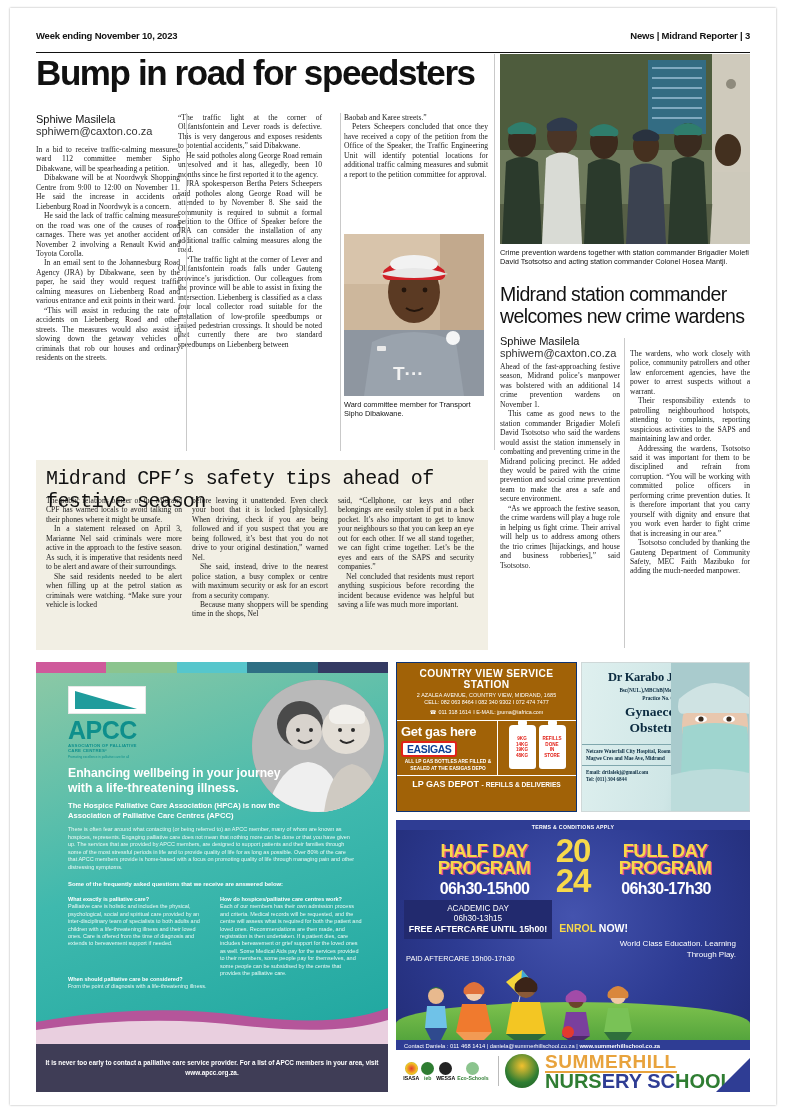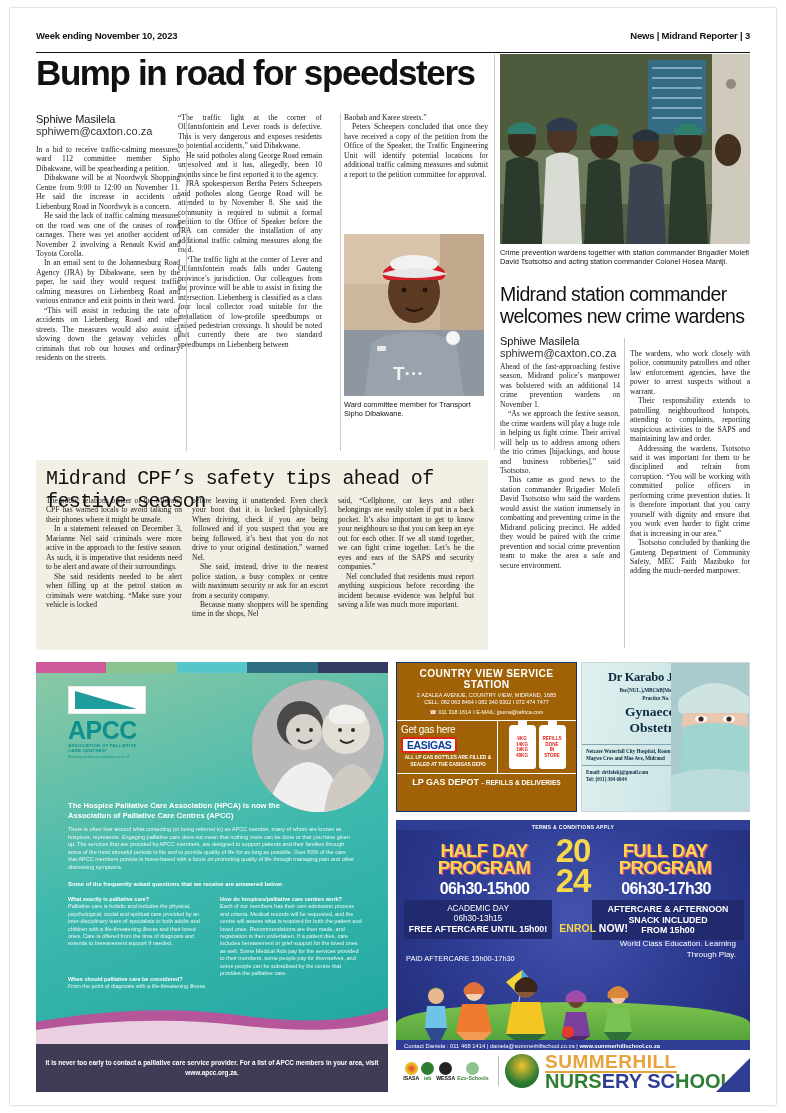--- a/index.html
+++ b/index.html
@@ -115,21 +115,21 @@
         font-family:"Liberation Sans",sans-serif;color:#fff;overflow:hidden;border:1px solid #0d3373;box-sizing:border-box;}
   .cvsa .t1{text-align:center;font-weight:bold;font-size:10.2px;letter-spacing:.4px;margin-top:5px;}
   .cvsa .t2{text-align:center;font-size:5.4px;line-height:7.2px;letter-spacing:.1px;margin-top:2px;}
   .cvsa .t3{text-align:center;font-size:5.4px;line-height:7.2px;}
   .cvsa .t4{text-align:center;font-size:7.6px;font-weight:bold;margin-top:1px;}
   .cvsa .t4 span{font-size:5.4px;font-weight:normal;}
   .cvsa .mid{display:flex;margin-top:4px;border-top:1px solid #ffffff;}
   .cvsa .midL{width:100px;padding:3px 2px 3px 4px;box-sizing:border-box;}
   .cvsa .midR{flex:1;border-left:1px solid #fff;padding:4px 2px;box-sizing:border-box;
               display:flex;gap:3px;justify-content:center;}
-  .cvsa .getgas{font-size:10px;font-weight:normal;letter-spacing:-.3px;}
+  .cvsa .getgas{font-size:13px;font-weight:bold;letter-spacing:-.3px;}
   .easigas{display:inline-block;background:#fff;border:2px solid #e2231a;border-radius:3px;
            color:#0b3e96;font-weight:bold;font-size:10.5px;padding:0 4px;margin:2px 0;letter-spacing:-.4px;}
   .cvsa .smallnote{font-size:4.8px;line-height:6.2px;font-weight:bold;text-align:center;}
   .bottle{width:27px;height:44px;background:#fff;border-radius:4px 4px 3px 3px;position:relative;
           display:flex;flex-direction:column;align-items:center;justify-content:center;}
   .bottle:before{content:"";position:absolute;top:-5px;left:9px;width:9px;height:6px;
                  background:#fff;border-radius:2px;}
   .bottle span{display:block;color:#e2231a;font-weight:bold;font-size:4.6px;line-height:5.6px;}
   .cvsa .foot{border-top:1px solid #fff;text-align:center;padding:3px 0;font-weight:bold;font-size:9px;}
   .cvsa .foot i{font-style:normal;font-size:6.6px;font-weight:bold;}
@@ -315,35 +315,35 @@
   </div>
   <div class="cap cap-war">Crime prevention wardens together with station commander Brigadier Molefi David Tsotsotso and acting station commander Colonel Hosea Mantji.</div>
 
   <div class="headline2">Midrand station commander welcomes new crime wardens</div>
   <div class="byline2 byline">
     <div class="nm">Sphiwe Masilela</div>
     <div class="em">sphiwem@caxton.co.za</div>
   </div>
   <div class="s2c1 col">
         <p class="noind">Ahead of the fast-approaching festive season, Midrand police’s manpower was bolstered with an additional 14 crime prevention wardens on November 1.</p>
+        <p>This came as good news to the station commander Brigadier Molefi David Tsotsotso who said the wardens would assist the station immensely in combatting and preventing crime in the Midrand policing precinct. He added they would be paired with the crime prevention and social crime prevention team to make the area a safe and secure environment.</p>
         <p>“As we approach the festive season, the crime wardens will play a huge role in helping us fight crime. Their arrival will help us to address among others the trio crimes [hijackings, and house and business robberies],” said Tsotsotso.</p>
-        <p>This came as good news to the station commander Brigadier Molefi David Tsotsotso who said the wardens would assist the station immensely in combatting and preventing crime in the Midrand policing precinct. He added they would be paired with the crime prevention and social crime prevention team to make the area a safe and secure environment.</p>
       </div>
   <div class="s2c2 col">
         <p class="noind">The wardens, who work closely with police, community patrollers and other law enforcement agencies, have the power to arrest suspects without a warrant.</p>
         <p>Their responsibility extends to patrolling neighbourhood hotspots, attending to complaints, reporting suspicious activities to the SAPS and maintaining law and order.</p>
         <p>Addressing the wardens, Tsotsotso said it was important for them to be disciplined and refrain from corruption. “You will be working with committed police officers in performing crime prevention duties. It is therefore important that you carry yourself with dignity and ensure that you work even harder to fight crime that is increasing in our area.”</p>
         <p>Tsotsotso concluded by thanking the Gauteng Department of Community Safety, MEC Faith Mazibuko for adding the much-needed manpower.</p>
       </div>
 
   <div class="cpfbox"></div>
   <div class="cpfhead">Midrand CPF’s safety tips ahead of festive season</div>
   <div class="cpfc1 col">
         <p class="noind">The public relations officer of the Midrand CPF has warned locals to avoid talking on their phones where it might be unsafe.</p>
-        <p>In a statement released on December 3, Marianne Nel said criminals were more active in the approach to the festive season. As such, it is imperative that residents need to be alert and aware of their surroundings.</p>
+        <p>In a statement released on April 3, Marianne Nel said criminals were more active in the approach to the festive season. As such, it is imperative that residents need to be alert and aware of their surroundings.</p>
         <p>She said residents needed to be alert when filling up at the petrol station as criminals were watching. “Make sure your vehicle is locked</p>
       </div>
   <div class="cpfc2 col">
         <p class="noind">before leaving it unattended. Even check your boot that it is locked [physically]. When driving, check if you are being followed and if you suspect that you are being followed, it’s best that you do not drive to your original destination,” warned Nel.</p>
         <p>She said, instead, drive to the nearest police station, a busy complex or centre with maximum security or ask for an escort from a security company.</p>
         <p>Because many shoppers will be spending time in the shops, Nel</p>
       </div>
   <div class="cpfc3 col">
         <p class="noind">said, “Cellphone, car keys and other belongings are easily stolen if put in a back pocket. It’s also important to get to know your neighbours so that you can keep an eye out for each other. If we all stand together, we can fight crime together. Let’s be the eyes and ears of the SAPS and security companies.”</p>
         <p>Nel concluded that residents must report anything suspicious before recording the incident because evidence was helpful but saving a life was much more important.</p>
@@ -375,20 +375,21 @@
           <path d="M46 60 Q52 66 60 60" stroke="#2b2b2b" stroke-width="1.8" fill="none"></path>
           <path d="M88 60 Q94 66 102 60" stroke="#2b2b2b" stroke-width="1.8" fill="none"></path>
         </svg>
       </div>
       <div class="apcc-logo">
         <div class="tri"></div>
         <div class="nm">APCC</div>
         <div class="sub">ASSOCIATION OF PALLIATIVE CARE CENTRES°</div>
         <div class="tag">Promoting excellence in palliative care for all</div>
       </div>
+      <div class="apcc-h">Enhancing wellbeing in your journey with a life-threatening illness.</div>
       <div class="apcc-sub">The Hospice Palliative Care Association (HPCA) is now the Association of Palliative Care Centres (APCC)</div>
       <div class="apcc-body">There is often fear around what contacting (or being referred to) an APCC member, many of whom are known as hospices, represents. Engaging palliative care does not mean that nothing more can be done or that you have given up. The services that are provided by APCC members, are designed to support patients and their families through some of the most stressful periods in life and to provide quality of life for as long as possible. Over 80% of the care that APCC members provide is home-based with a focus on promoting quality of life through managing pain and other distressing symptoms.</div>
       <div class="apcc-faq">Some of the frequently asked questions that we receive are answered below:</div>
       <div class="apcc-q apcc-q1">
         <b>What exactly is palliative care?</b>
         <span>Palliative care is holistic and includes the physical, psychological, social and spiritual care provided by an inter-disciplinary team of specialists to both adults and children with a life-threatening illness and their loved ones. Care is offered from the time of diagnosis and extends to bereavement support if needed.</span>
       </div>
       <div class="apcc-q apcc-q2">
         <b>When should palliative care be considered?</b>
         <span>From the point of diagnosis with a life-threatening illness.</span>
@@ -476,24 +477,20 @@
         <div class="sm-tm sm-tmL">06h30-15h00</div>
         <div class="sm-tm sm-tmR">06h30-17h30</div>
         <div class="sm-year">
           <div>20</div>
           <div>24</div>
         </div>
         <div class="sm-panel sm-pL">
           <div>ACADEMIC DAY</div>
           <div>06h30-13h15</div>
           <div class="bg">FREE AFTERCARE UNTIL 15h00!</div>
-        </div>
-        <div class="sm-panel sm-pR">
-          <div class="bg">AFTERCARE &amp; AFTERNOON SNACK INCLUDED</div>
-          <div class="bg">FROM 15h00</div>
         </div>
         <div class="sm-enrol">
           <span>ENROL </span><b>NOW!</b>
         </div>
         <div class="sm-paid">PAID AFTERCARE 15h00-17h30</div>
         <div class="sm-motto">World Class Education. Learning Through Play.</div>
       </div>
       <div class="sm-grass"></div>
       <svg style="position:absolute;left:0;bottom:52px;width:354px;height:74px" viewBox="0 0 354 74">
         <g>

